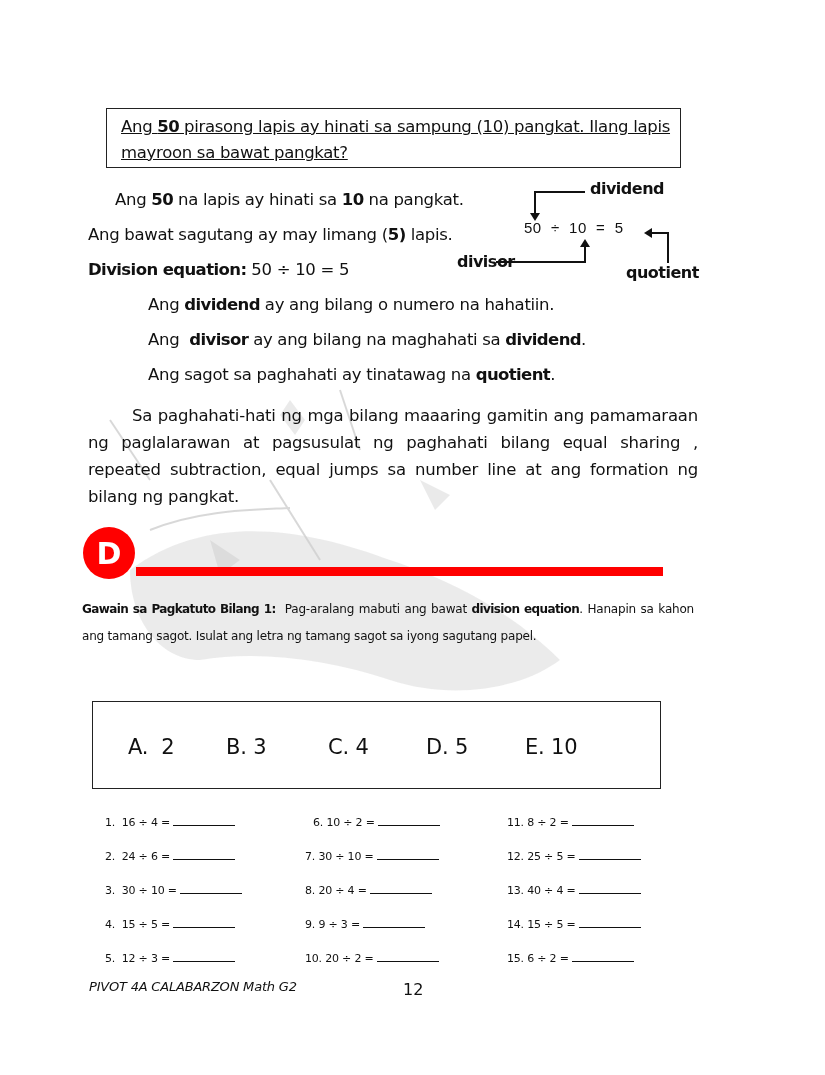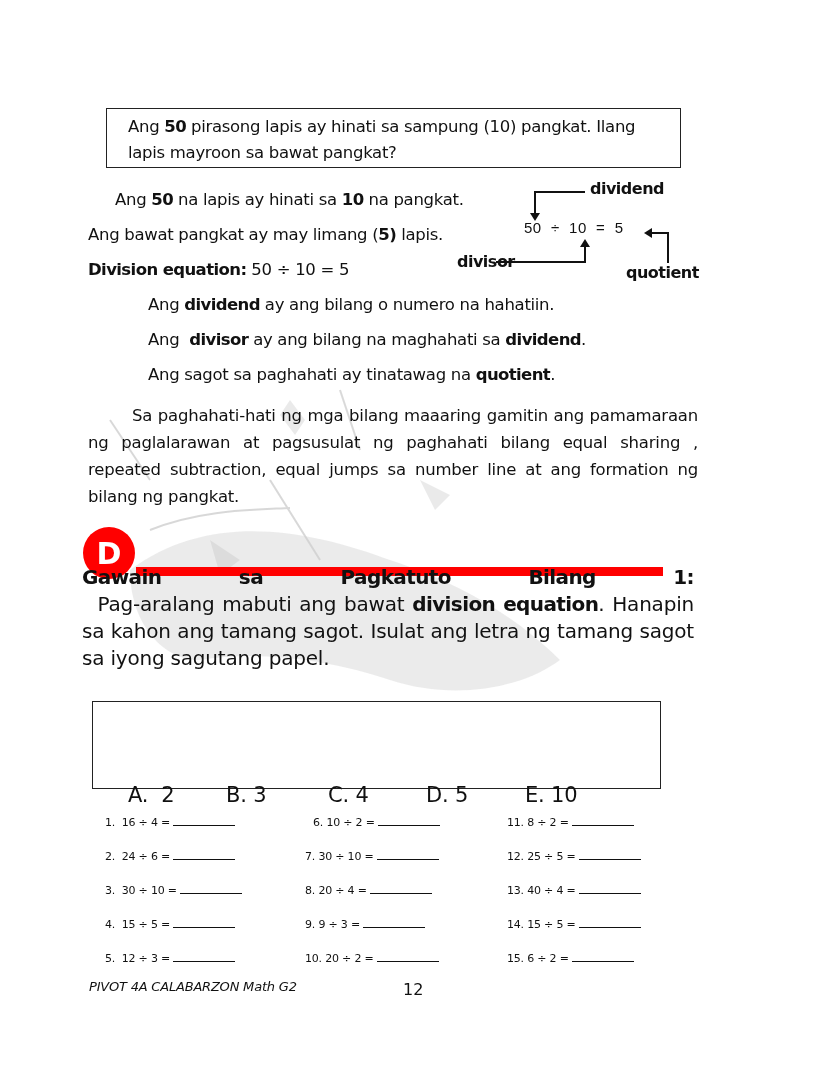--- a/index.html
+++ b/index.html
@@ -14,22 +14,22 @@
     .txt { font-size: 16.5px; letter-spacing: -0.3px; white-space: nowrap; }
     b { font-weight: bold; letter-spacing: -0.6px; }
 
     
     .watermark { position: absolute; left: 90px; top: 360px; width: 560px; height: 360px; pointer-events: none; }
 
     
     .problem-box {
       left: 106px; top: 108px; width: 575px; height: 60px;
       border: 1.5px solid #222;
-      padding: 5px 8px 0 21px;
-      font-size: 16.5px; line-height: 26px; letter-spacing: -0.3px;
+      padding: 5px 8px 0 14px;
+      font-size: 16.5px; line-height: 26px; letter-spacing: -0.3px; text-decoration: underline;
     }
 
     
     .diagram { left: 440px; top: 175px; width: 270px; height: 115px; }
     .diagram .eq { position: absolute; left: 84px; top: 44px; font-size: 15px; letter-spacing: 0.5px; font-family: "Liberation Sans", sans-serif; }
     .diagram .lbl { position: absolute; font-size: 16px; font-weight: bold; letter-spacing: -0.5px; }
 
     
     .para {
       left: 88px; top: 402px; width: 610px;
@@ -40,27 +40,27 @@
     
     .d-badge {
       left: 83px; top: 527px; width: 52px; height: 52px; border-radius: 50%;
       background: #ff0000; color: #fff; font-size: 30px; font-weight: bold;
       display: flex; align-items: center; justify-content: center;
       font-family: "DejaVu Sans", sans-serif;
     }
     .d-bar { left: 136px; top: 567px; width: 527px; height: 9px; background: #ff0000; }
 
     .activity {
-      left: 82px; top: 564px; width: 612px;
-      font-size: 20px; line-height: 27px; text-align: justify; letter-spacing: -0.2px;
+      left: 82px; top: 596px; width: 612px;
+      font-size: 12px; line-height: 27px; text-align: justify; letter-spacing: -0.2px;
     }
 
     
     .choices-box { left: 92px; top: 701px; width: 569px; height: 88px; border: 1.5px solid #222; }
-    .choice { position: absolute; top: 33px; font-size: 21px; font-family: "DejaVu Sans", sans-serif; letter-spacing: -0.2px; margin-top: 48px; }
+    .choice { position: absolute; top: 33px; font-size: 21px; font-family: "DejaVu Sans", sans-serif; letter-spacing: -0.2px; }
 
     
     .ex { position: absolute; font-size: 11px; letter-spacing: -0.2px; white-space: nowrap; }
     .blank { display: inline-block; width: 62px; border-bottom: 1px solid #111; height: 14px; vertical-align: baseline; margin-left: 3px; }
 
     .footer-left { left: 89px; top: 979px; font-size: 13px; font-style: italic; letter-spacing: -0.2px; }
     .footer-page { left: 403px; top: 980px; font-size: 16px; }
   </style>
 </head>
 <body>
@@ -81,21 +81,21 @@
 </svg>
 
 <div class="abs problem-box">
   <span>Ang </span><b>50</b><span> pirasong lapis ay hinati sa sampung (10) pangkat. Ilang lapis mayroon sa bawat pangkat?</span>
 </div>
 
 <div class="abs txt" style="left:88px; top:190px;margin-left:27px;">
   <span>Ang </span><b>50</b><span> na lapis ay hinati sa </span><b>10</b><span> na pangkat.</span>
 </div>
 <div class="abs txt" style="left:88px; top:225px;">
-  <span>Ang bawat pangkat ay may limang (</span><b>5)</b><span> lapis.</span>
+  <span>Ang bawat sagutang ay may limang (</span><b>5)</b><span> lapis.</span>
 </div>
 <div class="abs txt" style="left:88px; top:260px;">
   <b>Division equation:</b><span> 50 ÷ 10 = 5</span>
 </div>
 
 <div class="abs diagram">
   <svg width="270" height="115" style="position:absolute;left:0;top:0;">
 
     <polyline points="145,17 95,17 95,40" fill="none" stroke="#111" stroke-width="2"></polyline>
     <polygon points="90,38 100,38 95,46" fill="#111"></polygon>

